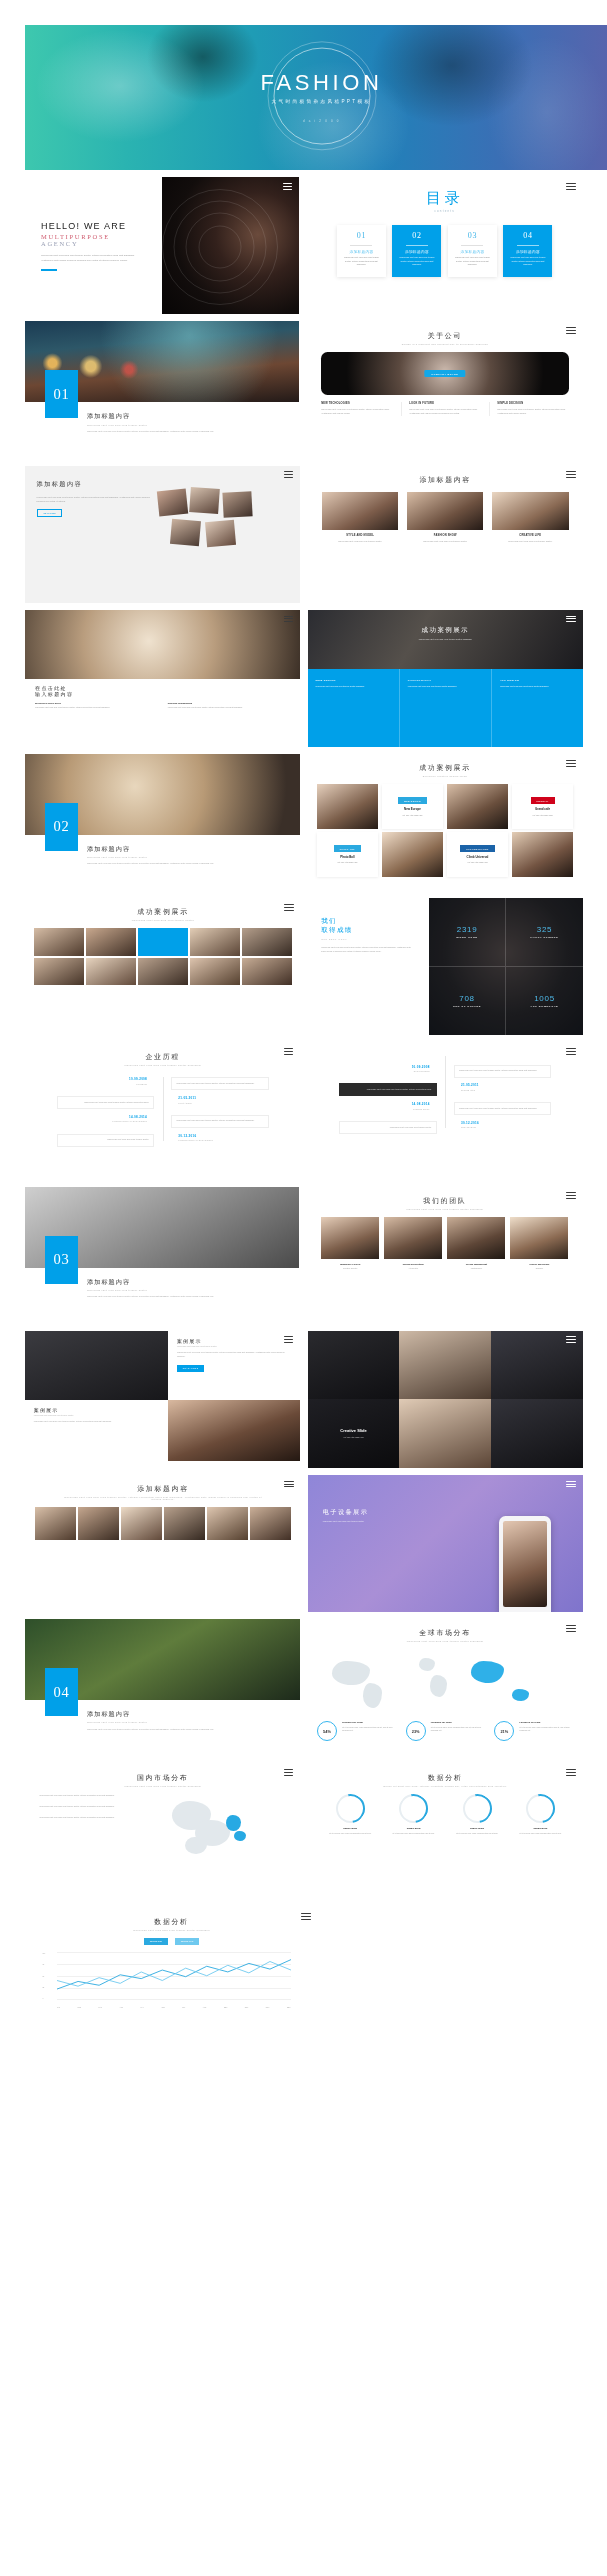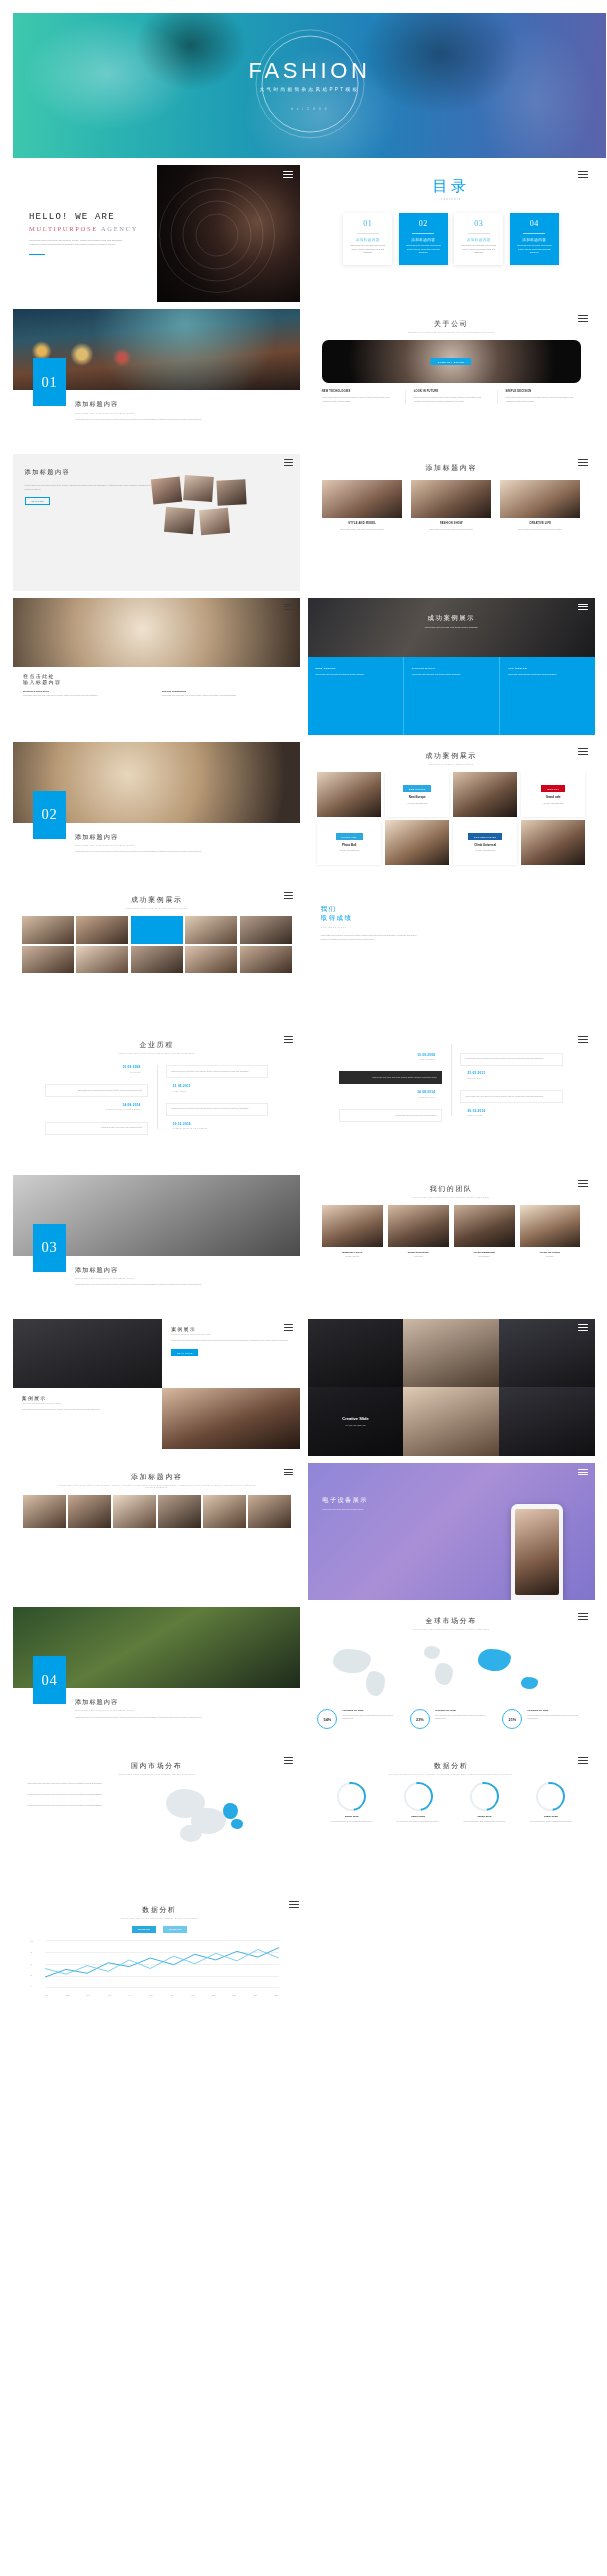--- a/index.html
+++ b/index.html
@@ -2,21 +2,21 @@
 <html style="font-size:11.6px"><head>
 <meta charset="utf-8">
 <style>
   * { box-sizing: border-box; margin:0; padding:0; }
   body {
     width: 608px; height: 2576px;
     background: #ffffff;
     font-family: "Liberation Sans", sans-serif;
     overflow: hidden;
   }
-  .page { width:608px; height:2576px; background:#fff; position:relative; padding:13px; }
+  .page { width:608px; height:2576px; background:#fff; position:relative; padding:25px; }
 
   
   .slide { position:relative; overflow:hidden; background:#fff; }
   .full { width:593px; height:137px; margin:0 auto 7.2px; }
   .row  { display:flex; gap:7.2px; margin-bottom:7.2px; }
   .half { width:293px; height:137px; }
 
   .hamb { position:absolute; right:7.2px; top:5.8px; width:9.4px; height:7.2px; z-index:40;}
   .hamb i { display:block; height:1px; background:#3b3b3b; margin-bottom:1.9px; border-radius:0.7px;}
   .hamb.light i { background:#fff; }
@@ -51,21 +51,21 @@
 
   
   .hello { display:flex; }
   .hello .left { width:50%; background:#fff; padding:19px 16px; display:flex; flex-direction:column; justify-content:center;}
   .hello .right { width:50%; position:relative;
     background:
       radial-gradient(circle at 70% 42%, #6b4b3c 0%, #33211c 34%, #120d0c 66%, #070505 100%);
   }
   .hello .right .arcs { position:absolute; left:-18%; top:8%; width:120%; height:86%; }
   .hello .right .arcs span { position:absolute; border:0.7px solid rgba(255,255,255,.11); border-radius:50%; left:50%; top:50%; transform:translate(-50%,-50%);}
-  .h-title { font-family:Liberation Mono, monospace; font-size:9px; letter-spacing:1.2px; color:#222; }
+  .h-title { font-family:Liberation Sans, sans-serif; font-size:9px; letter-spacing:1.2px; color:#222; }
   .h-sub { font-family:"Liberation Serif",serif; font-size:6.5px; letter-spacing:1.7px; color:#9aa0b5; margin-top:2.2px;}
   .h-sub b { color:#d05f72; font-weight:400;}
   .h-body { font-size:2.5px; color:#9a9a9a; line-height:1.75; margin-top:7.2px; width:92%;}
   .h-rule { width:16px; height:1.1px; background:#00a0e9; margin-top:6.5px;}
 
   
   .toc { padding:11.6px 19px; }
   .toc .hd { text-align:center; }
   .toc .hd .t { font-family:"Liberation Serif",serif; font-size:15px; color:#00a0e9; letter-spacing:3.6px;}
   .toc .hd .s { font-size:2.9px; color:#9fb6c6; letter-spacing:1.2px; margin-top:1.4px;}
@@ -525,20 +525,40 @@
       </div>
     </div>
 
     <div class="slide half stats">
       <div class="txtcol">
         <div class="cn-title blue" style="font-size:6.5px">我们</div>
         <div class="cn-title blue" style="font-size:6.5px">取得成绩</div>
         <div style="font-size:2px;color:#b4b4b4;letter-spacing:0.7px;margin-top:2.9px">OUR BEST WORK</div>
         <div style="font-size:2px;color:#a3a3a3;line-height:1.85;margin-top:5.8px">Maecenas eget eros quis eros tempor auctor. Integer fermentum nulla diat dignissim. Vestibulum ante ipsum primis in faucibus orci luctus et ultrices posuere cubilia curae.</div>
       </div>
+      <div class="imgcol">
+        <div class="overlay">
+          <div class="cell">
+            <div class="v">2319</div>
+            <div class="k">WORK HOUR</div>
+          </div>
+          <div class="cell">
+            <div class="v">325</div>
+            <div class="k">HAPPY CLIENTS</div>
+          </div>
+          <div class="cell">
+            <div class="v">708</div>
+            <div class="k">CUP OF COFFEE</div>
+          </div>
+          <div class="cell">
+            <div class="v">1005</div>
+            <div class="k">APP DOWNLOAD</div>
+          </div>
+        </div>
+      </div>
     </div>
   </div>
 
   <div class="row">
     <div class="slide half csl">
       <div class="hamb">
           <i></i>
           <i></i>
           <i></i>
         </div>

